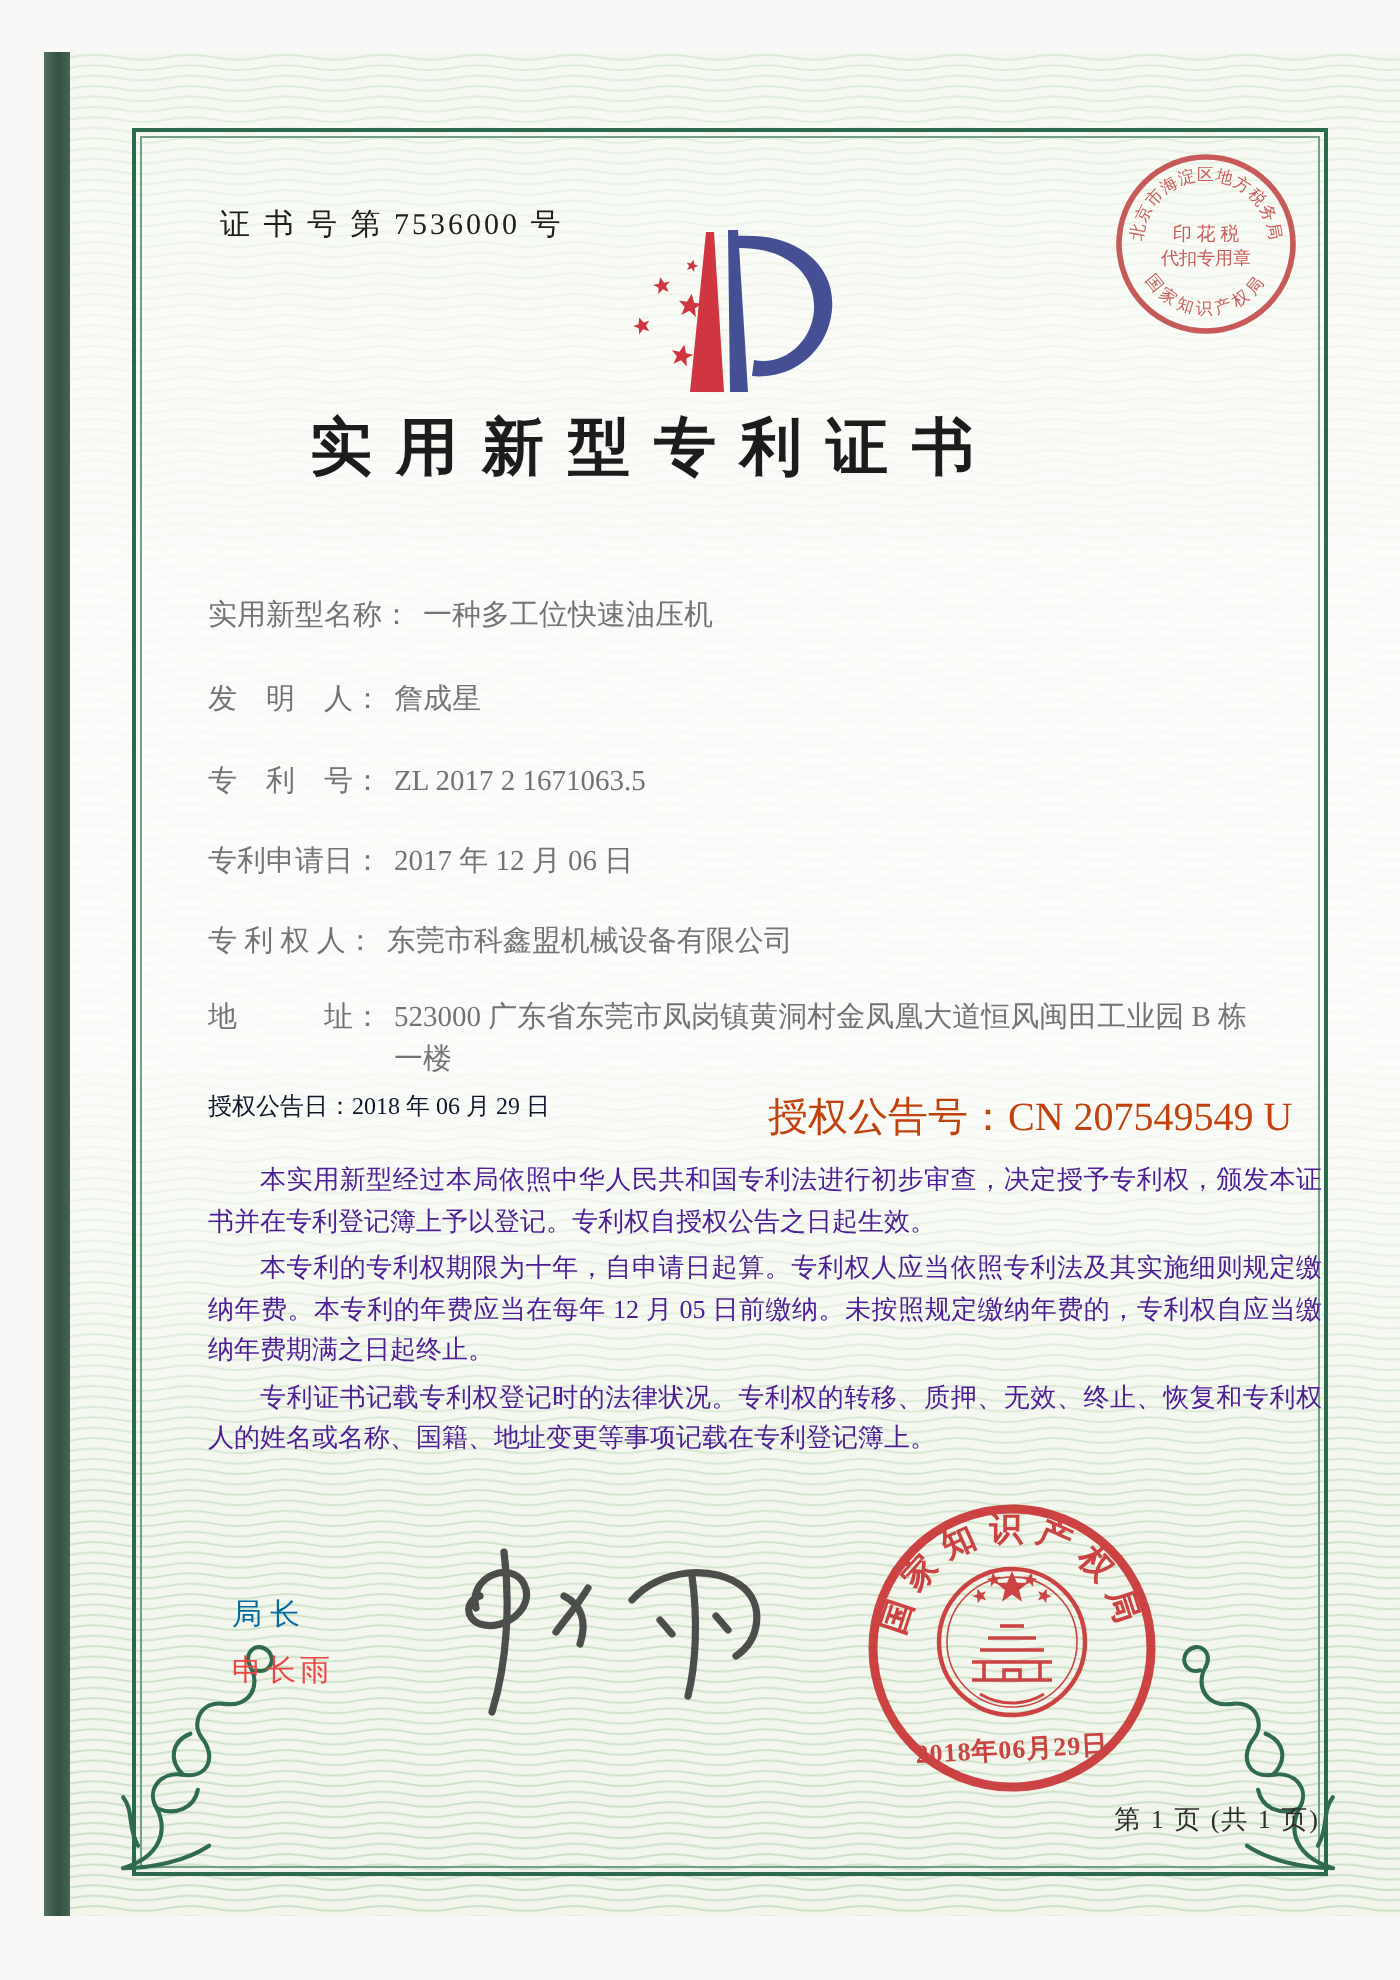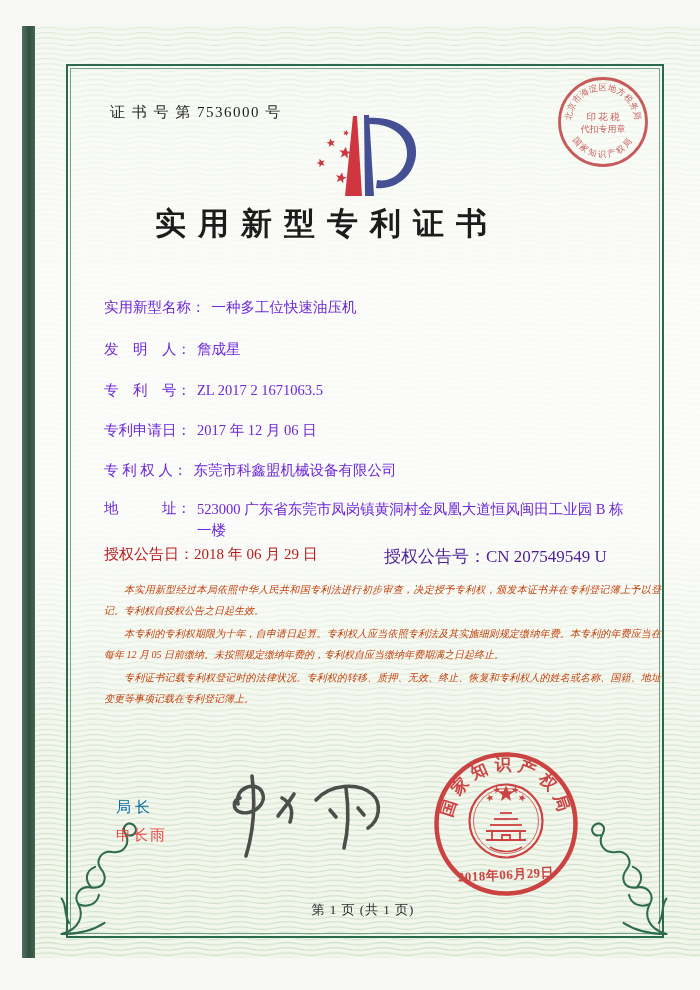--- a/index.html
+++ b/index.html
@@ -33,40 +33,40 @@
   .fl-left{left:40px;top:818px;}
   .fl-right{left:544px;top:818px;transform:scaleX(-1);}
 
   .cert-no{position:absolute;left:94px;top:103px;font-size:15px;color:#1e1e1e;
     letter-spacing:1.5px;}
   .logo{position:absolute;left:272px;top:110px;}
   .small-seal{position:absolute;left:539px;top:74px;opacity:.9;}
   .title{position:absolute;left:50px;top:203px;width:510px;text-align:center;
     font-size:31px;font-weight:700;color:#1c1c1c;letter-spacing:12px;padding-left:12px;box-sizing:border-box;}
 
-  .frow{position:absolute;left:88px;font-size:14.5px;color:#6d28d9;white-space:nowrap;font-family:Liberation Serif, serif;}
+  .frow{position:absolute;left:88px;font-size:14.5px;color:#737373;white-space:nowrap;font-family:Liberation Serif, serif;}
   .frow .lbl{display:inline-block;}
   .frow .val{margin-left:6px;}
   .row-0{top:298px;}.row-1{top:340px;}.row-2{top:381px;}
   .row-3{top:421px;}.row-4{top:461px;}
   .row-5{top:499px;white-space:normal;width:540px;display:flex;}
   .row-5 .val{flex:0 0 auto;width:438px;line-height:21px;margin-left:6px;}
-  .grant-date{position:absolute;left:88px;top:545px;font-size:15px;color:#b91c1c;}
-  .grant-no{position:absolute;left:368px;top:545px;font-size:17px;color:#4c1d95;}
-
-  .paras{position:absolute;left:88px;top:580px;width:557px;color:#c2410c;
-    font-size:10px;line-height:20.5px;text-align:justify;font-style:italic;}
+  .grant-date{position:absolute;left:88px;top:545px;font-size:12px;color:#0f172a;}
+  .grant-no{position:absolute;left:368px;top:545px;font-size:20px;color:#c2410c;}
+
+  .paras{position:absolute;left:88px;top:580px;width:557px;color:#4c1d95;
+    font-size:13px;line-height:20.5px;text-align:justify;}
   .paras p{margin:0 0 3px 0;text-indent:2em;}
 
   .signoff-title{position:absolute;left:100px;top:798px;font-size:15px;color:#0369a1;letter-spacing:4px;}
   .signoff-name{position:absolute;left:100px;top:826px;font-size:15px;color:#ef4444;letter-spacing:2px;}
   .signature{position:absolute;left:192px;top:770px;}
   .big-seal{position:absolute;left:414px;top:747px;}
 
-  .footer{position:absolute;left:50px;top:901px;width:594px;text-align:center;
+  .footer{position:absolute;left:50px;top:901px;width:594px;text-align:right;
     font-size:13px;color:#2c2c2c;letter-spacing:1px;}
   .sealtxt{font-family:"Liberation Serif","DejaVu Serif",serif;}
 </style>
 </head>
 <body>
 
 <div class="page">
 
   <svg width="0" height="0" style="position:absolute">
     <defs>

